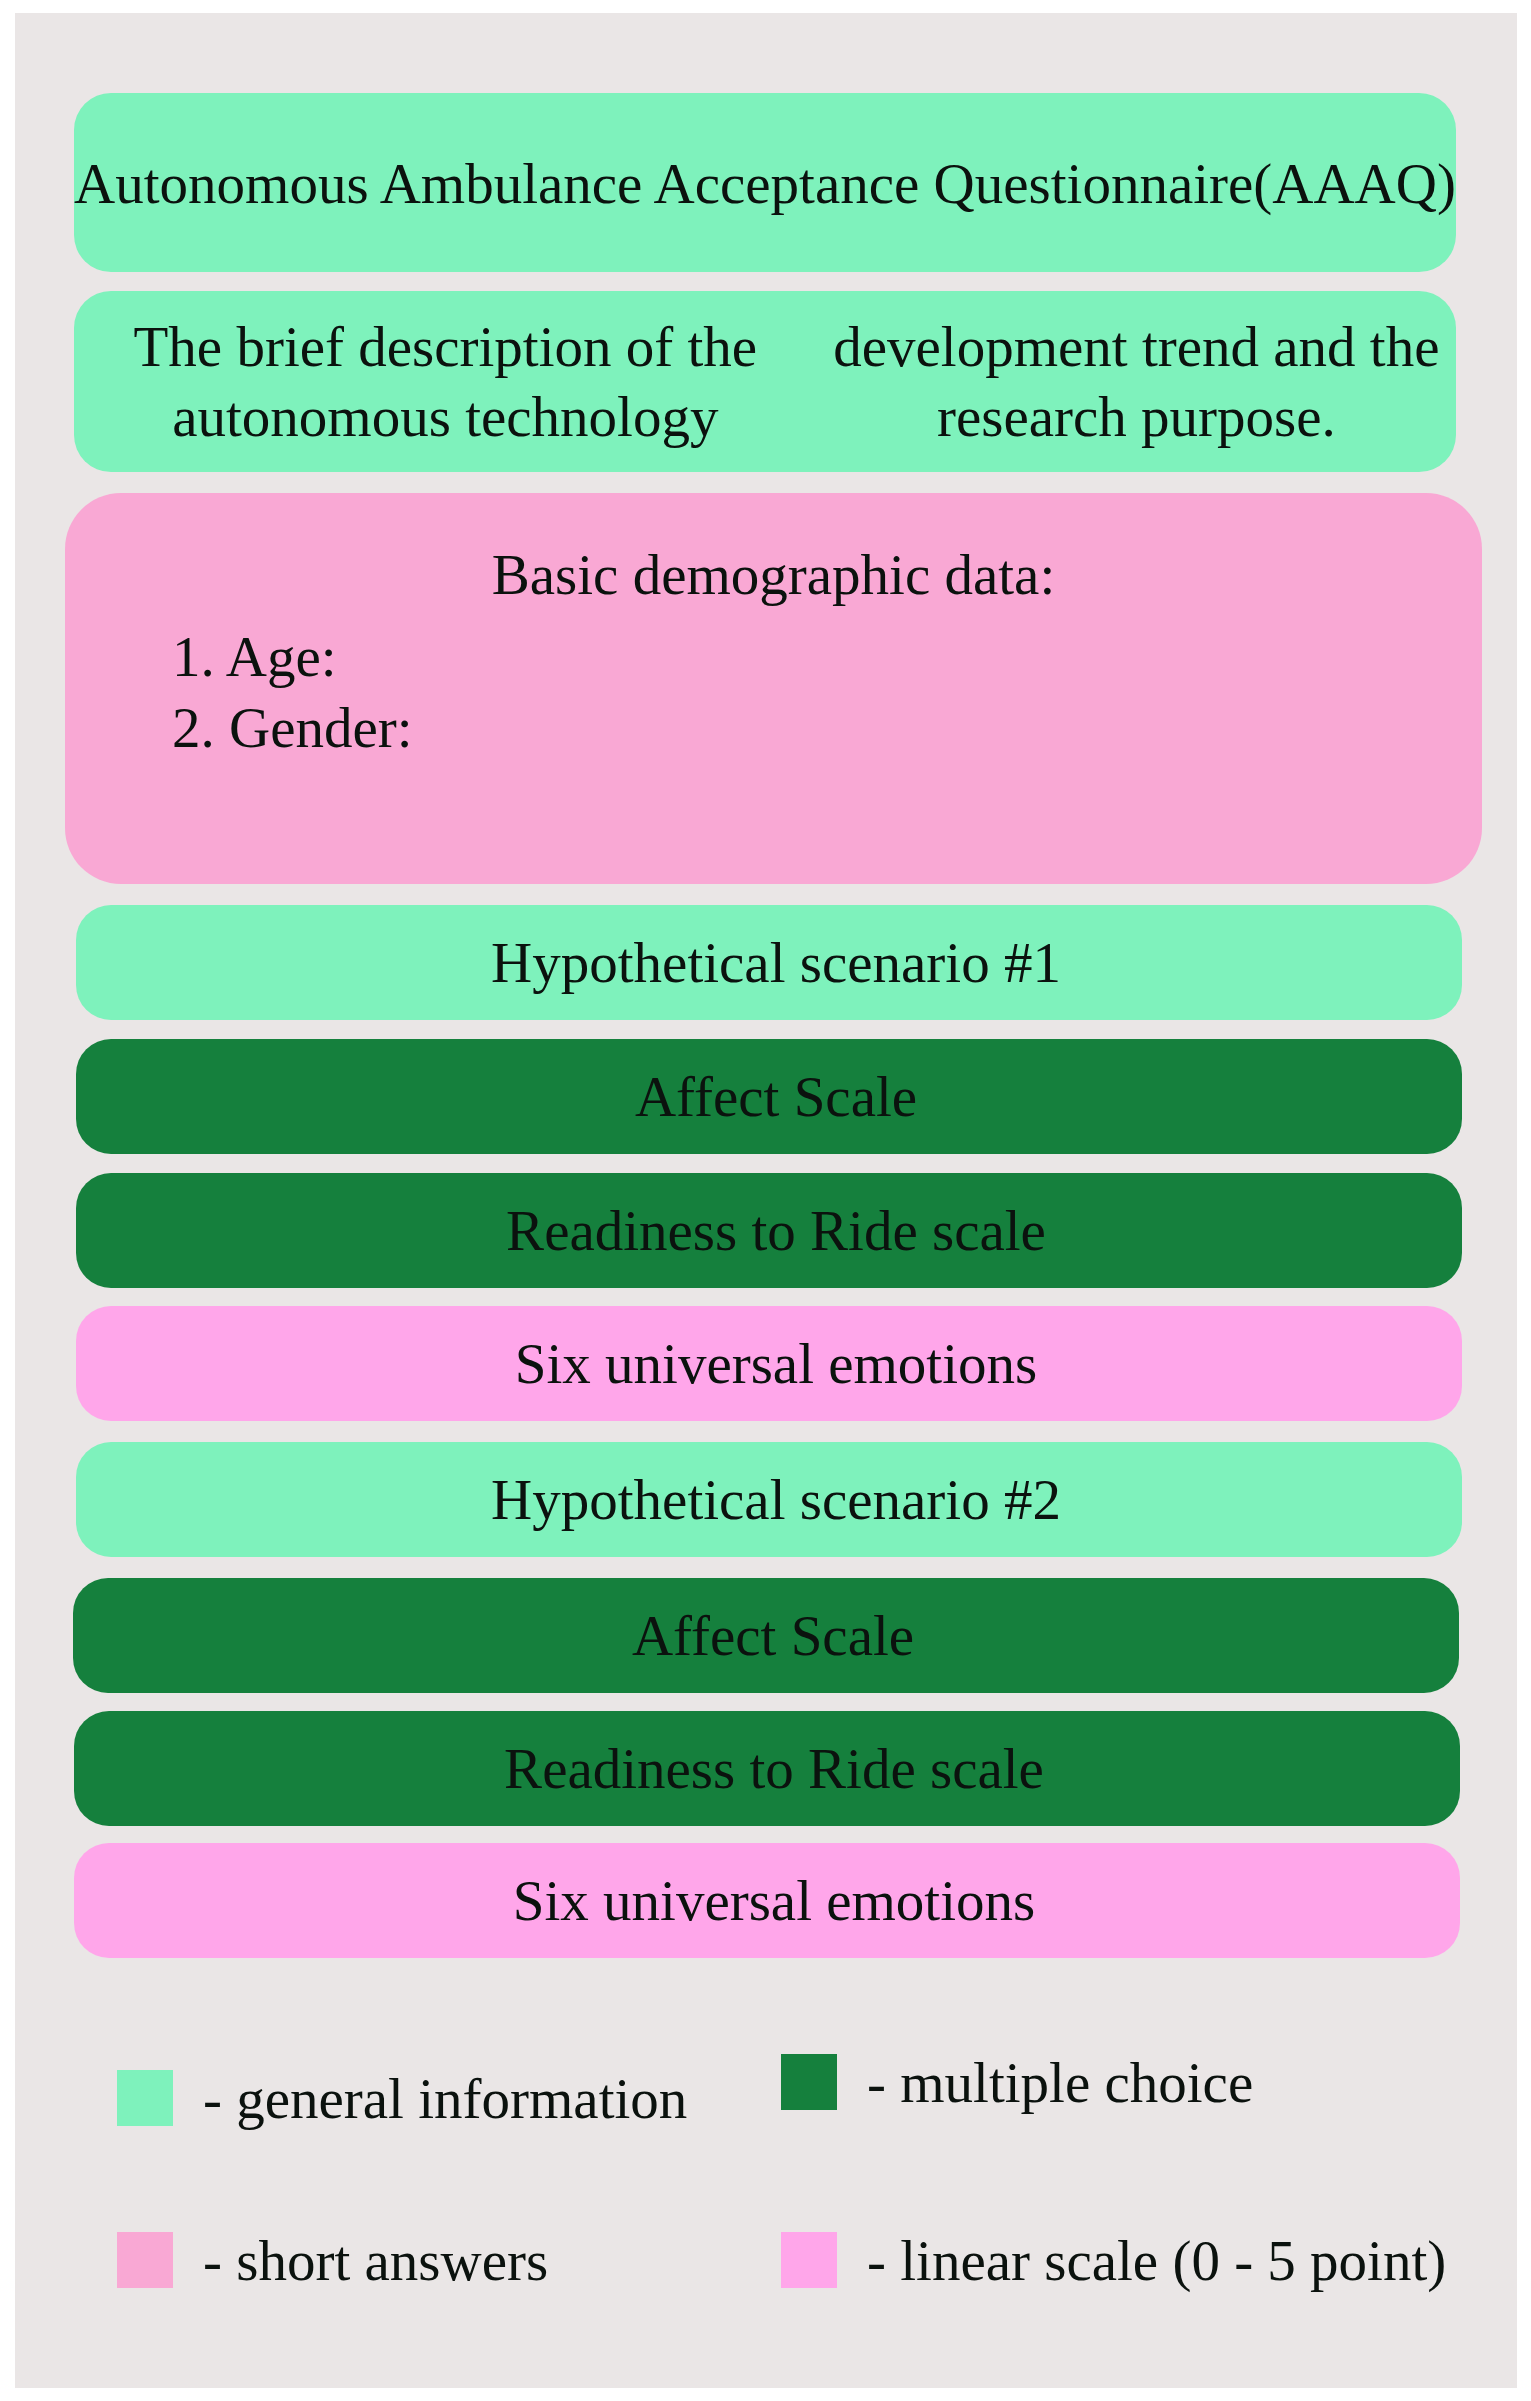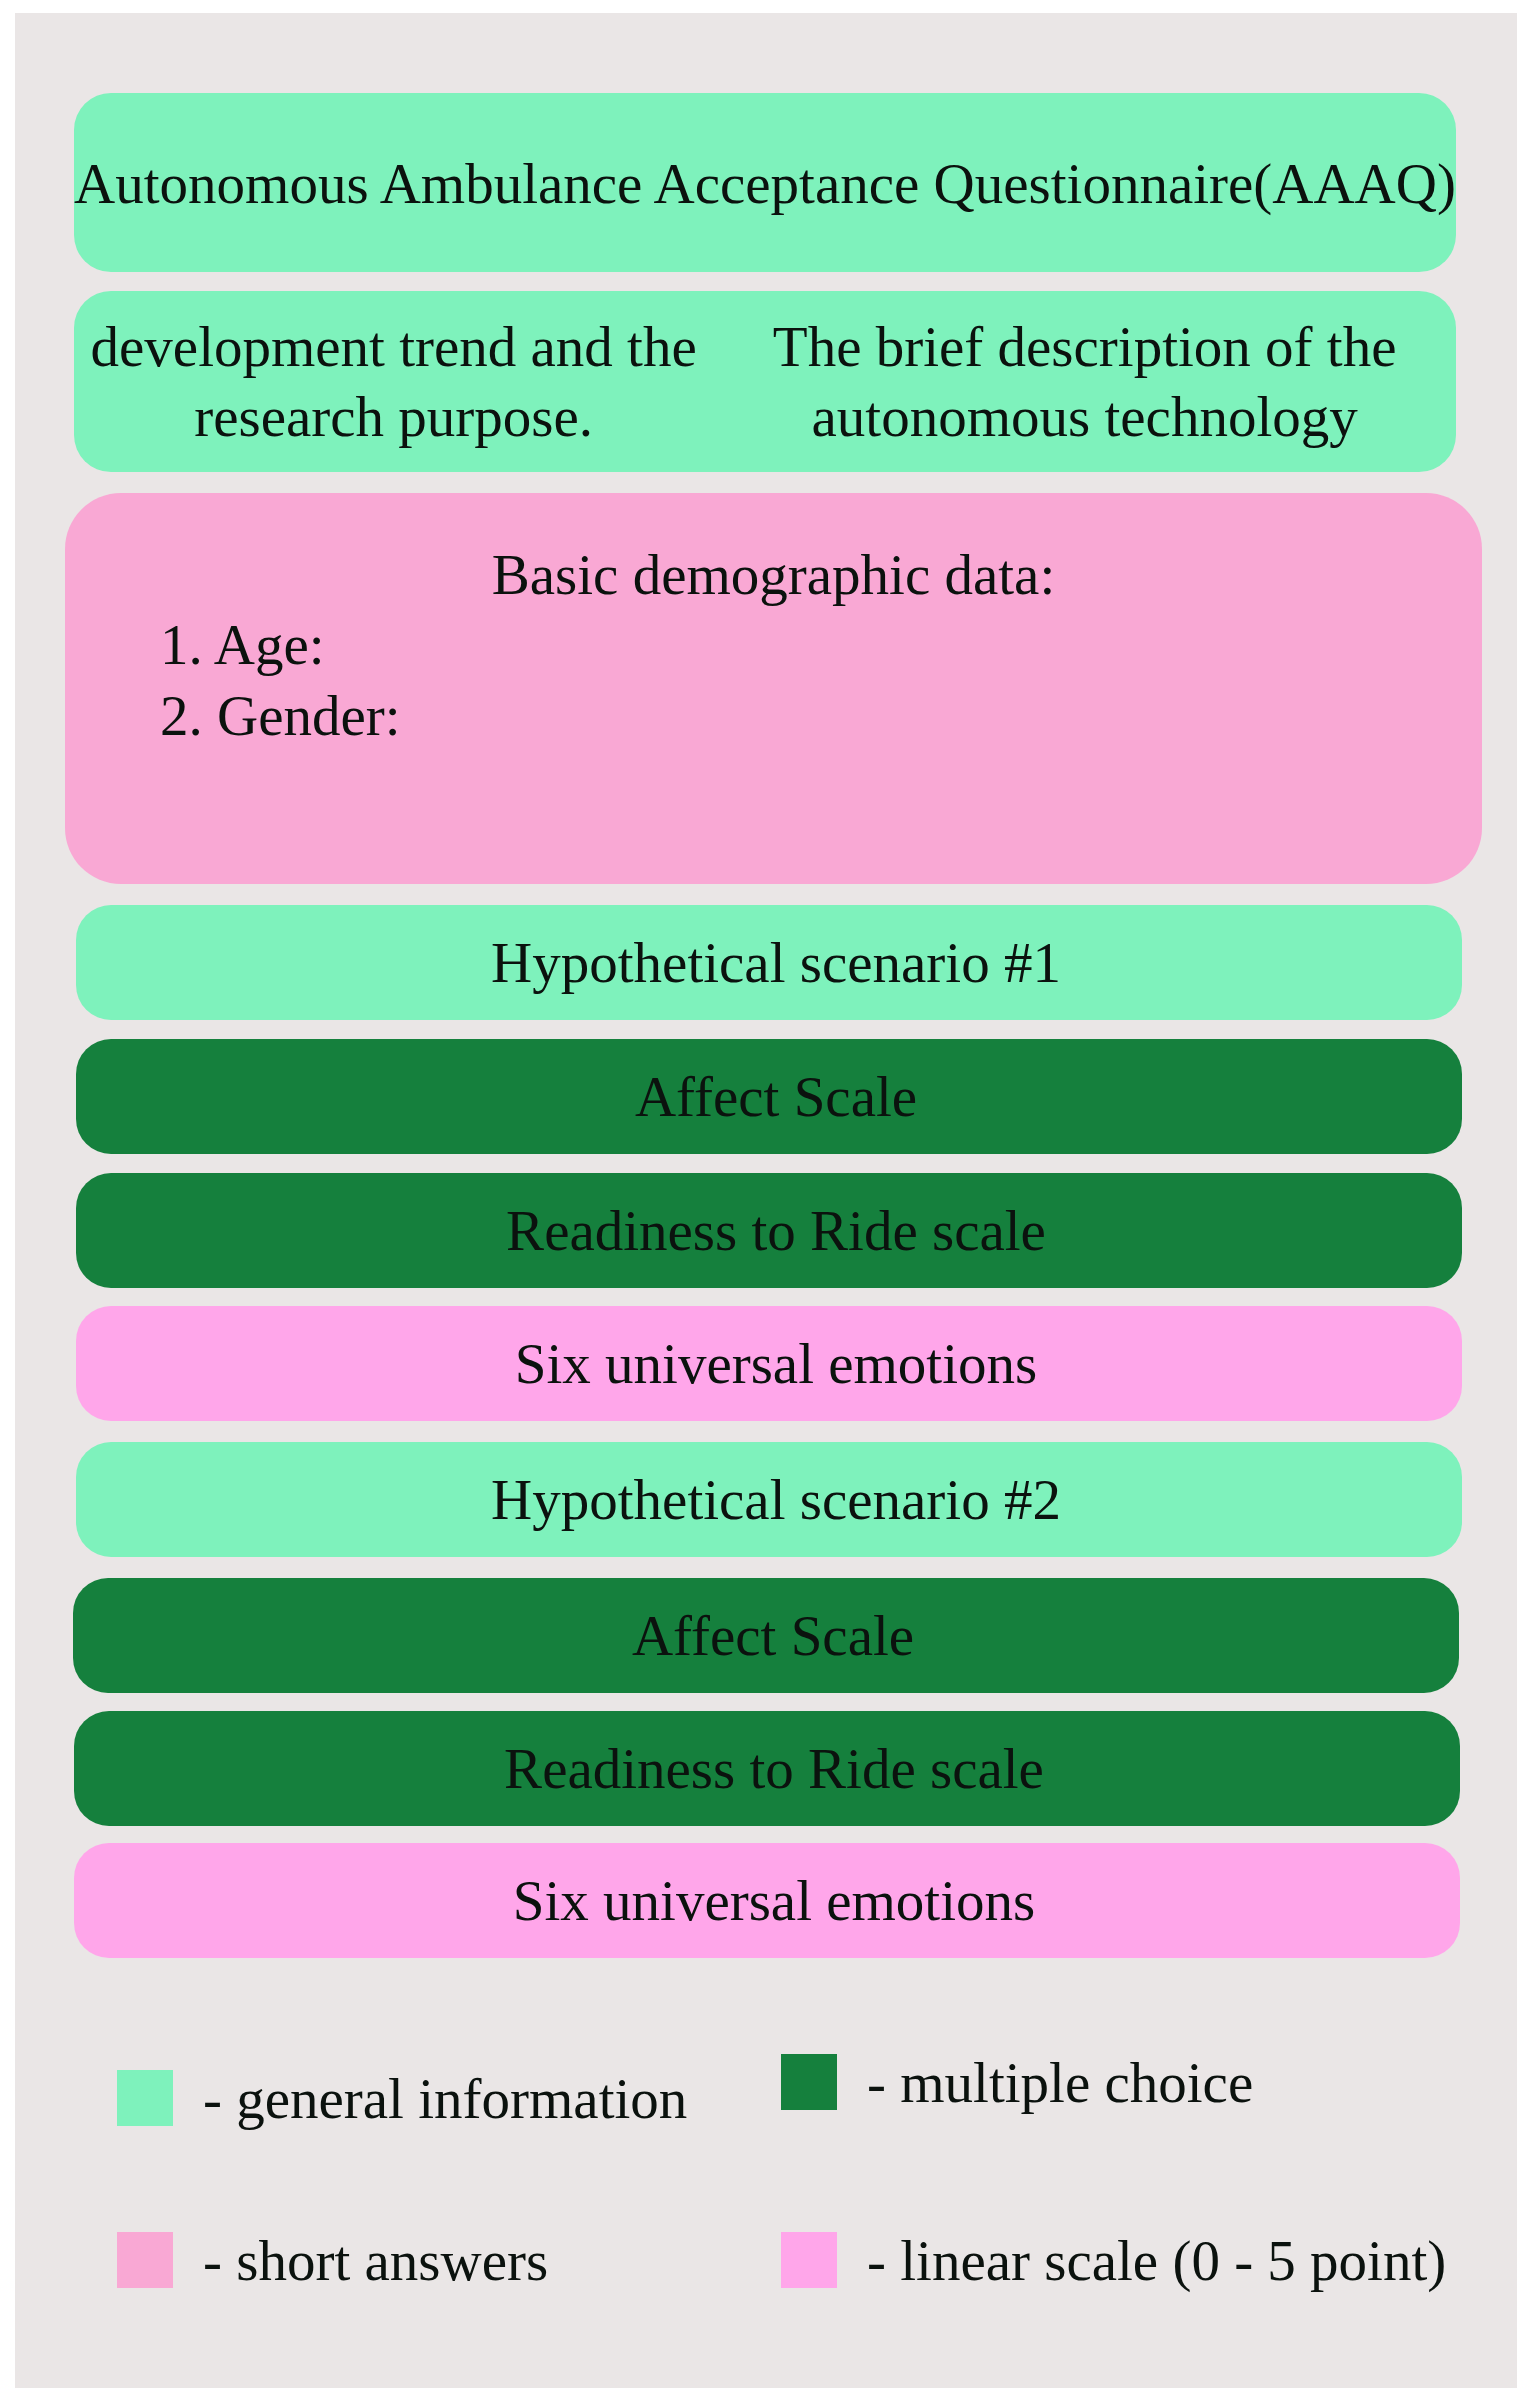--- a/index.html
+++ b/index.html
@@ -44,21 +44,21 @@
     }
     .demo-title {
       position: absolute;
       left: 0; right: 0; top: 47px;
       text-align: center;
       font-size: 57px; line-height: 70px;
     }
     .demo-list {
       position: absolute;
       left: 95px; top: 116px;
-      margin: 0; padding: 0;
+      margin: 12px; padding: 0;
       list-style: none;
       font-size: 57px; line-height: 71px;
     }
     .row-box { left: 76px; width: 1386px; height: 115px; border-radius: 35px; padding-left: 14px; }
 
     .legend-item {
       position: absolute;
       display: flex; align-items: center;
       font-size: 57px;
       white-space: nowrap;
@@ -73,22 +73,22 @@
 <body>
 
 <div class="panel"></div>
 
 <div class="box green title-box">
   <div>Autonomous Ambulance Acceptance Questionnaire</div>
   <div>(AAAQ)</div>
 </div>
 
 <div class="box green desc-box">
+  <div>The brief description of the autonomous technology</div>
   <div>development trend and the research purpose.</div>
-  <div>The brief description of the autonomous technology</div>
 </div>
 
 <div class="box blue demo-box">
   <div class="demo-title">Basic demographic data:</div>
   <ul class="demo-list">
     <li>1. Age:</li>
     <li>2. Gender:</li>
   </ul>
 </div>
 

